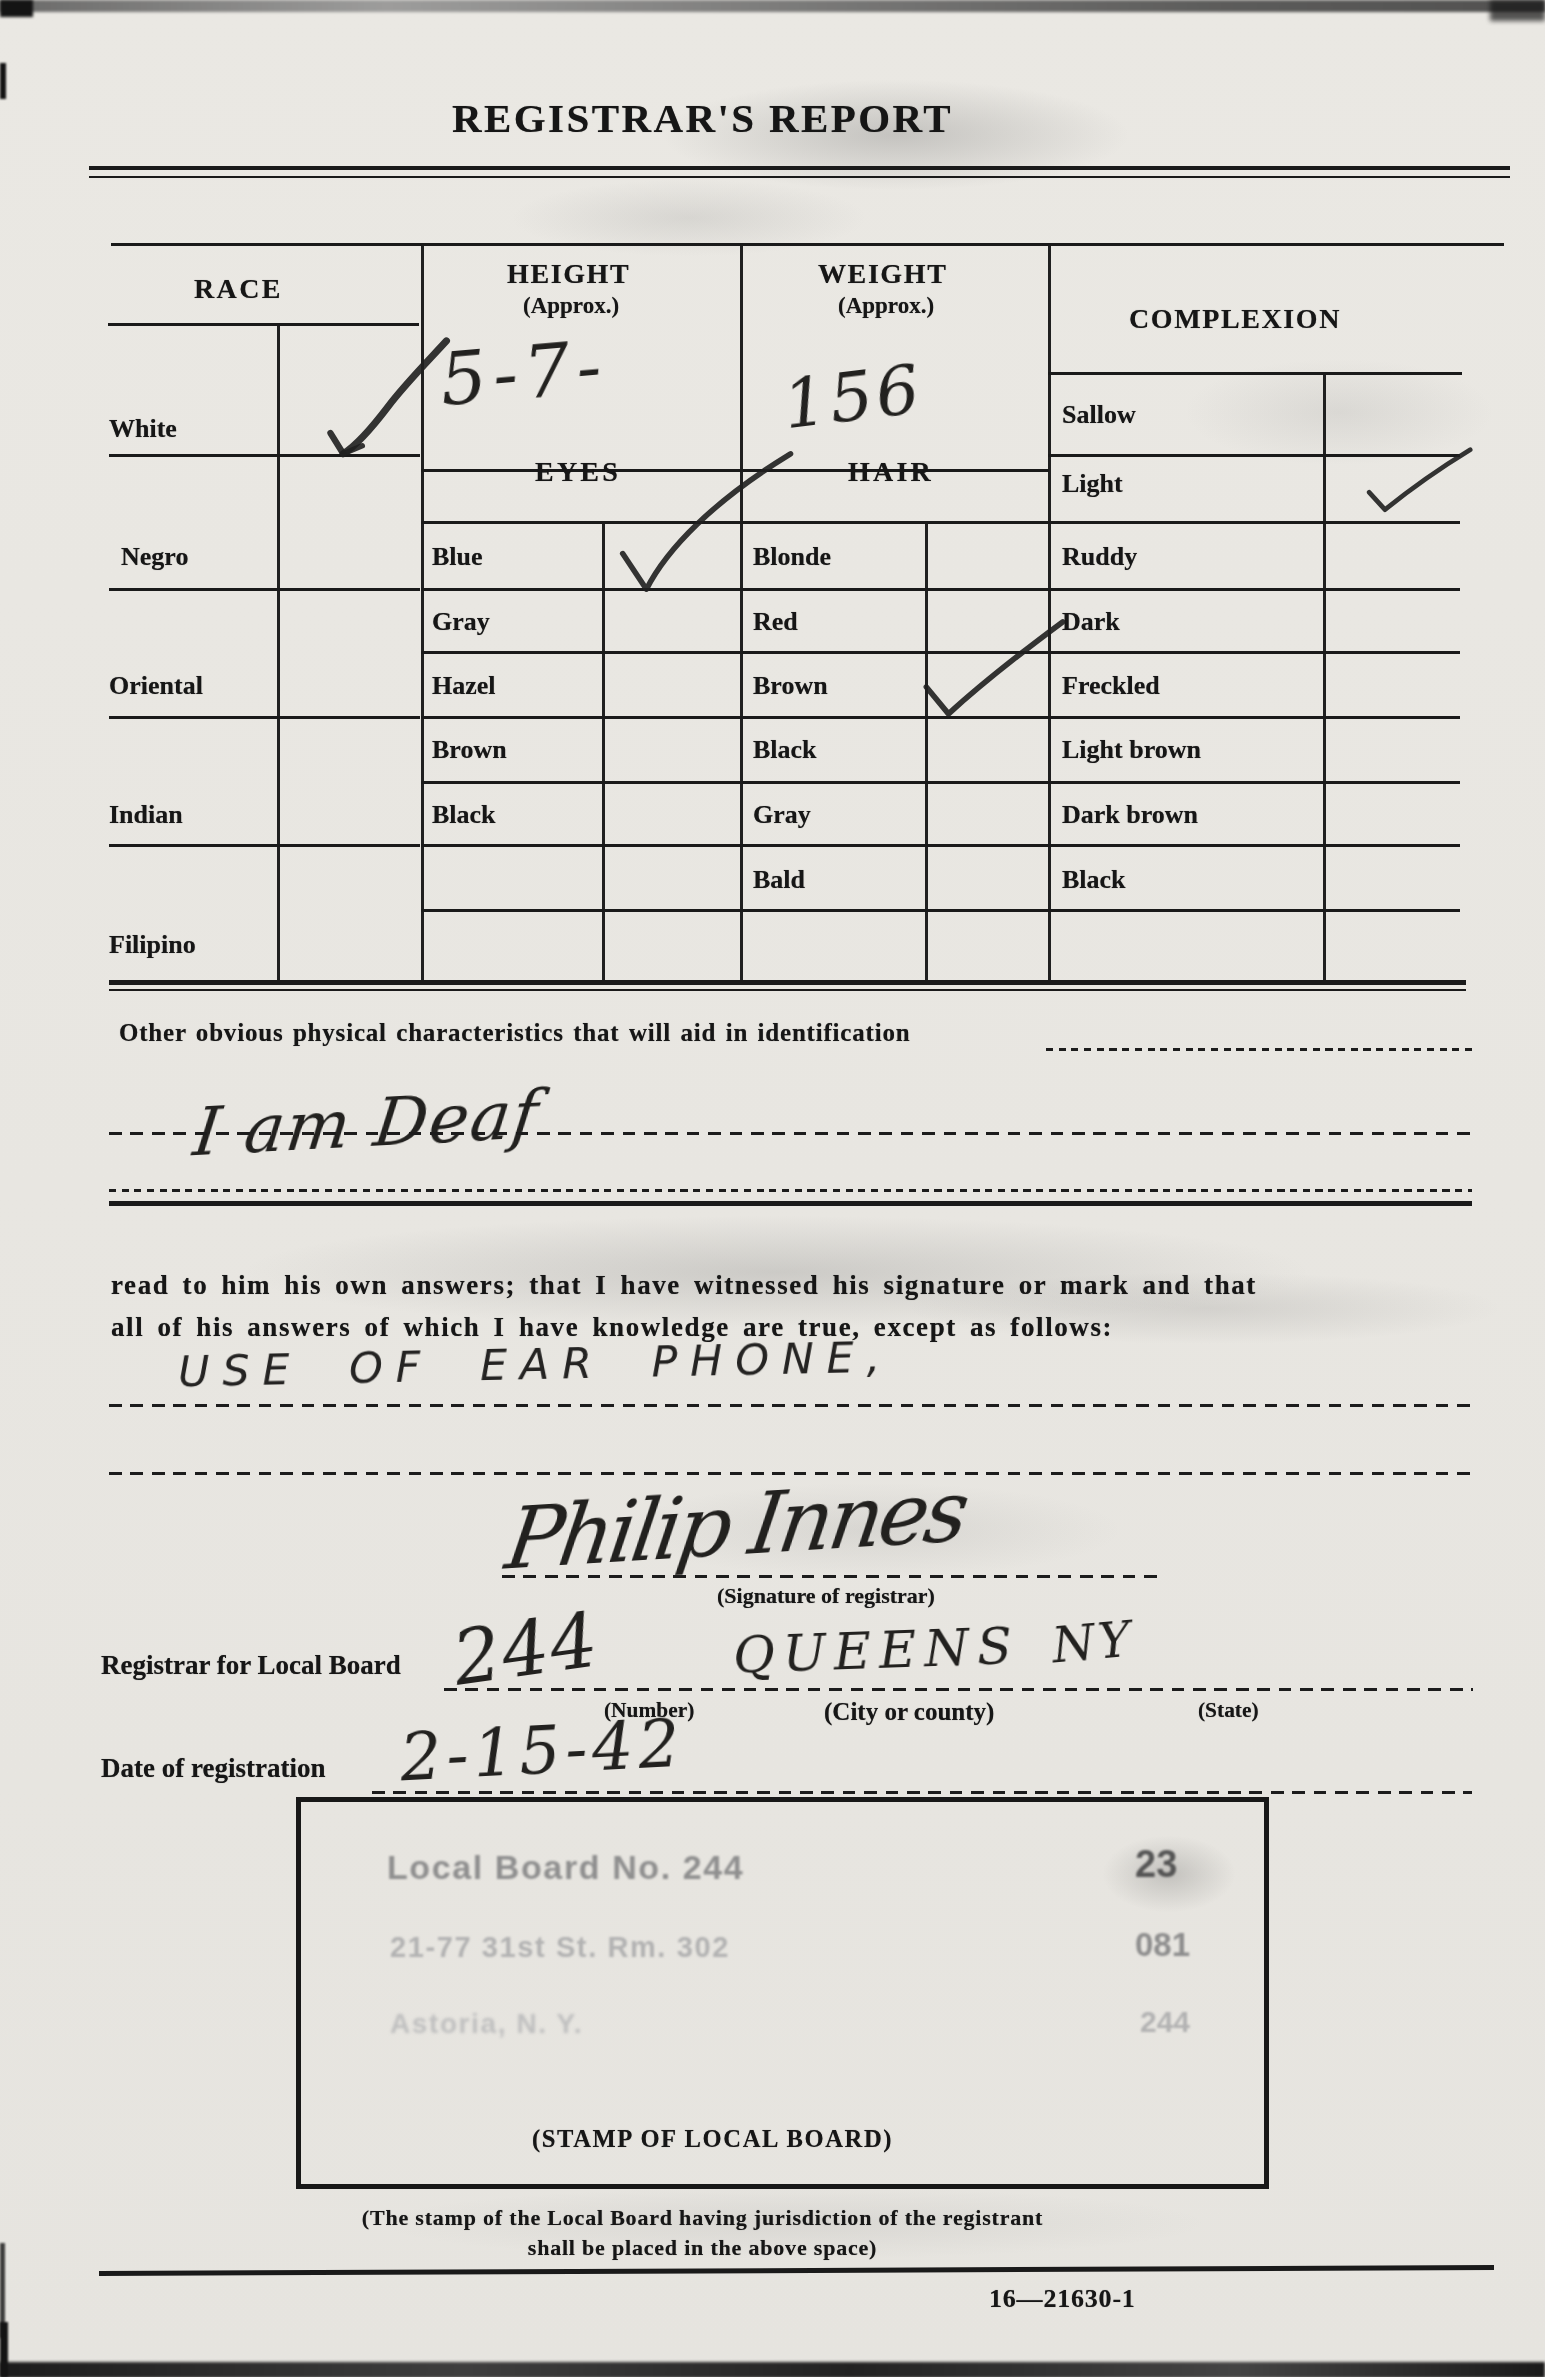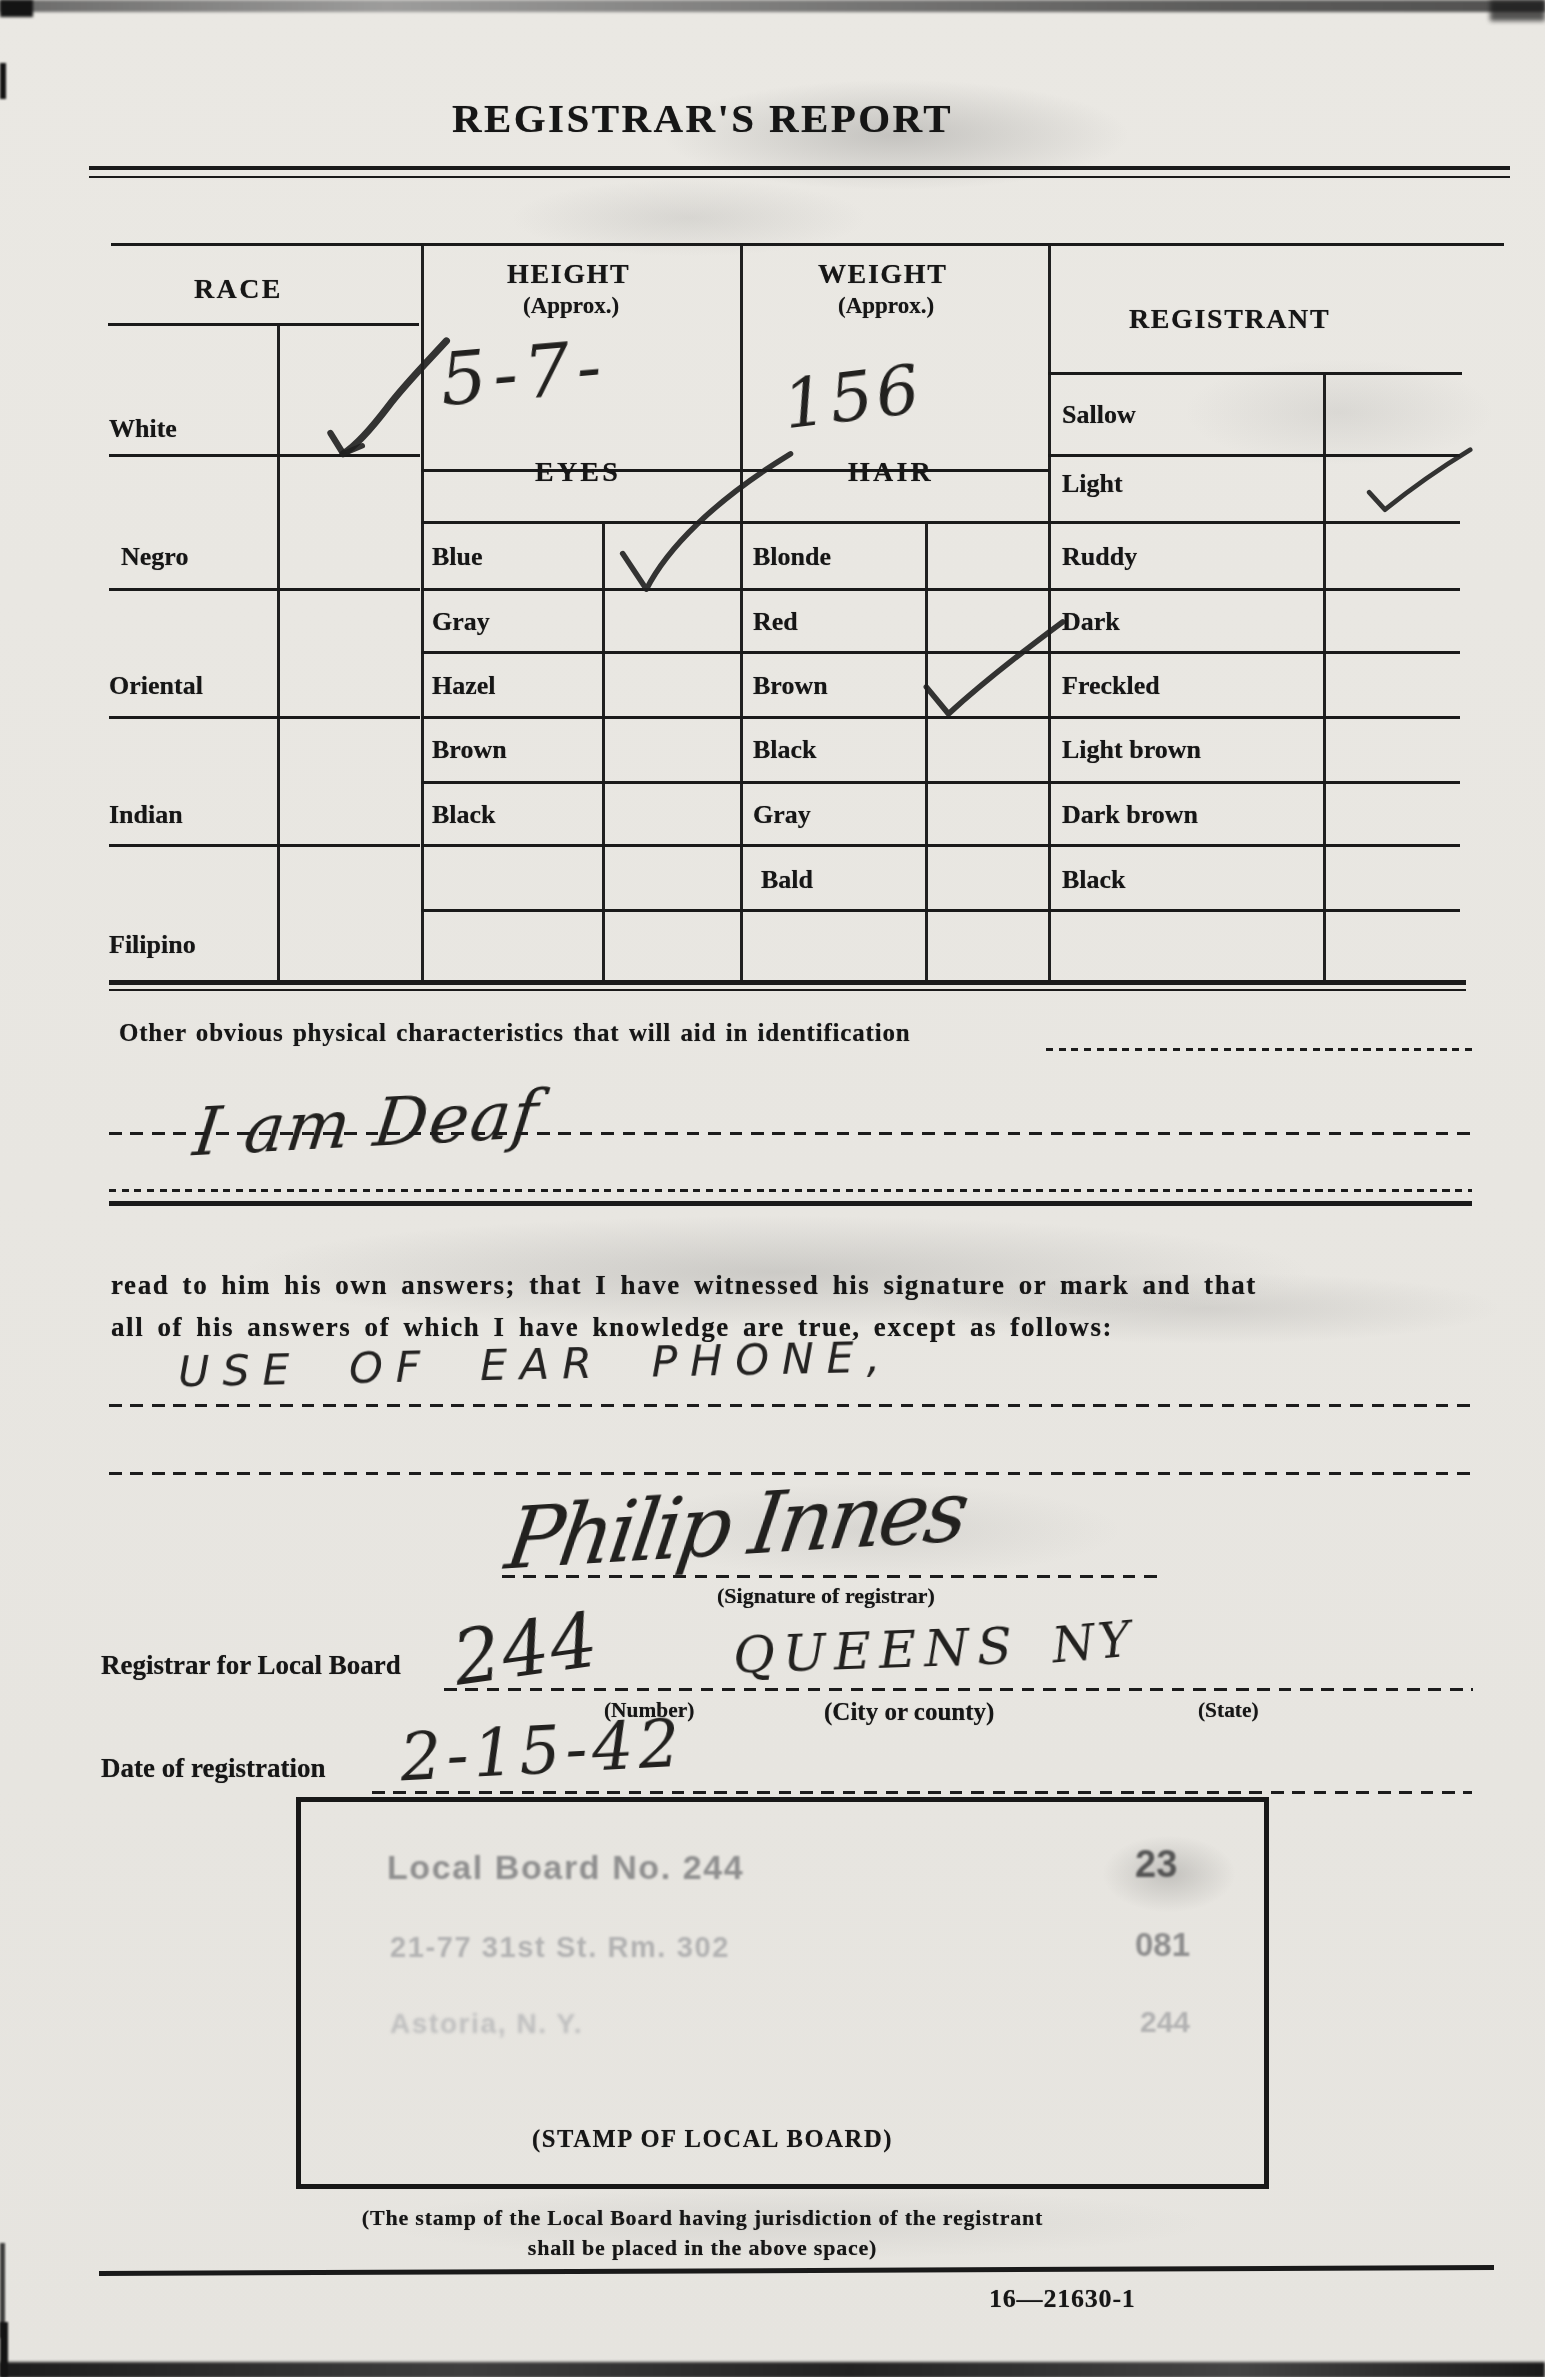--- a/index.html
+++ b/index.html
@@ -50,21 +50,21 @@
   <div class="vline" style="left:602px;top:521px;height:462px;"></div>
   <div class="vline" style="left:925px;top:521px;height:462px;"></div>
   <div class="vline" style="left:1323px;top:372px;height:610px;"></div>
 
   <div class="print" style="left:194px;top:273px;font-size:28px;letter-spacing:2.4px;">RACE</div>
   <div class="rule" style="left:108px;top:323px;width:311px;height:3.2px;"></div>
   <div class="print" style="left:507px;top:258px;font-size:28px;letter-spacing:1.6px;">HEIGHT</div>
   <div class="print" style="left:523px;top:293px;font-size:23px;">(Approx.)</div>
   <div class="print" style="left:818px;top:258px;font-size:28px;letter-spacing:1.6px;">WEIGHT</div>
   <div class="print" style="left:838px;top:293px;font-size:23px;">(Approx.)</div>
-  <div class="print" style="left:1129px;top:303px;font-size:28px;letter-spacing:1.6px;">REGISTRANT</div>
+  <div class="print" style="left:1129px;top:303px;font-size:28px;letter-spacing:1.6px;">COMPLEXION</div>
   <div class="rule" style="left:1048px;top:372px;width:414px;height:3.2px;"></div>
 
   <div class="hand" style="left:440px;top:330px;font-size:73px;transform:rotate(-5deg);letter-spacing:6.3px;">5-7-</div>
   <div class="hand" style="left:783px;top:357px;font-size:68px;transform:rotate(-7deg);letter-spacing:3.2px;">156</div>
   <div class="rule" style="left:421px;top:469px;width:628px;height:3.2px;"></div>
 
   <div class="print" style="left:535px;top:456px;font-size:28px;letter-spacing:3.2px;">EYES</div>
   <div class="print" style="left:848px;top:456px;font-size:28px;letter-spacing:3.2px;">HAIR</div>
   <div class="rule" style="left:421px;top:521px;width:628px;height:3.2px;"></div>
 
@@ -78,21 +78,21 @@
   <div class="print" style="left:432px;top:607px;font-size:26px;">Gray</div>
   <div class="print" style="left:432px;top:671px;font-size:26px;">Hazel</div>
   <div class="print" style="left:432px;top:735px;font-size:26px;">Brown</div>
   <div class="print" style="left:432px;top:800px;font-size:26px;">Black</div>
 
   <div class="print" style="left:753px;top:542px;font-size:26px;">Blonde</div>
   <div class="print" style="left:753px;top:607px;font-size:26px;">Red</div>
   <div class="print" style="left:753px;top:671px;font-size:26px;">Brown</div>
   <div class="print" style="left:753px;top:735px;font-size:26px;">Black</div>
   <div class="print" style="left:753px;top:800px;font-size:26px;">Gray</div>
-  <div class="print" style="left:753px;top:865px;font-size:26px;margin-left:8px;">Bald</div>
+  <div class="print" style="left:753px;top:865px;font-size:26px;">Bald</div>
 
   <div class="print" style="left:1062px;top:400px;font-size:26px;">Sallow</div>
   <div class="print" style="left:1062px;top:469px;font-size:26px;">Light</div>
   <div class="print" style="left:1062px;top:542px;font-size:26px;">Ruddy</div>
   <div class="print" style="left:1062px;top:607px;font-size:26px;">Dark</div>
   <div class="print" style="left:1062px;top:671px;font-size:26px;">Freckled</div>
   <div class="print" style="left:1062px;top:735px;font-size:26px;">Light brown</div>
   <div class="print" style="left:1062px;top:800px;font-size:26px;">Dark brown</div>
   <div class="print" style="left:1062px;top:865px;font-size:26px;">Black</div>
 

